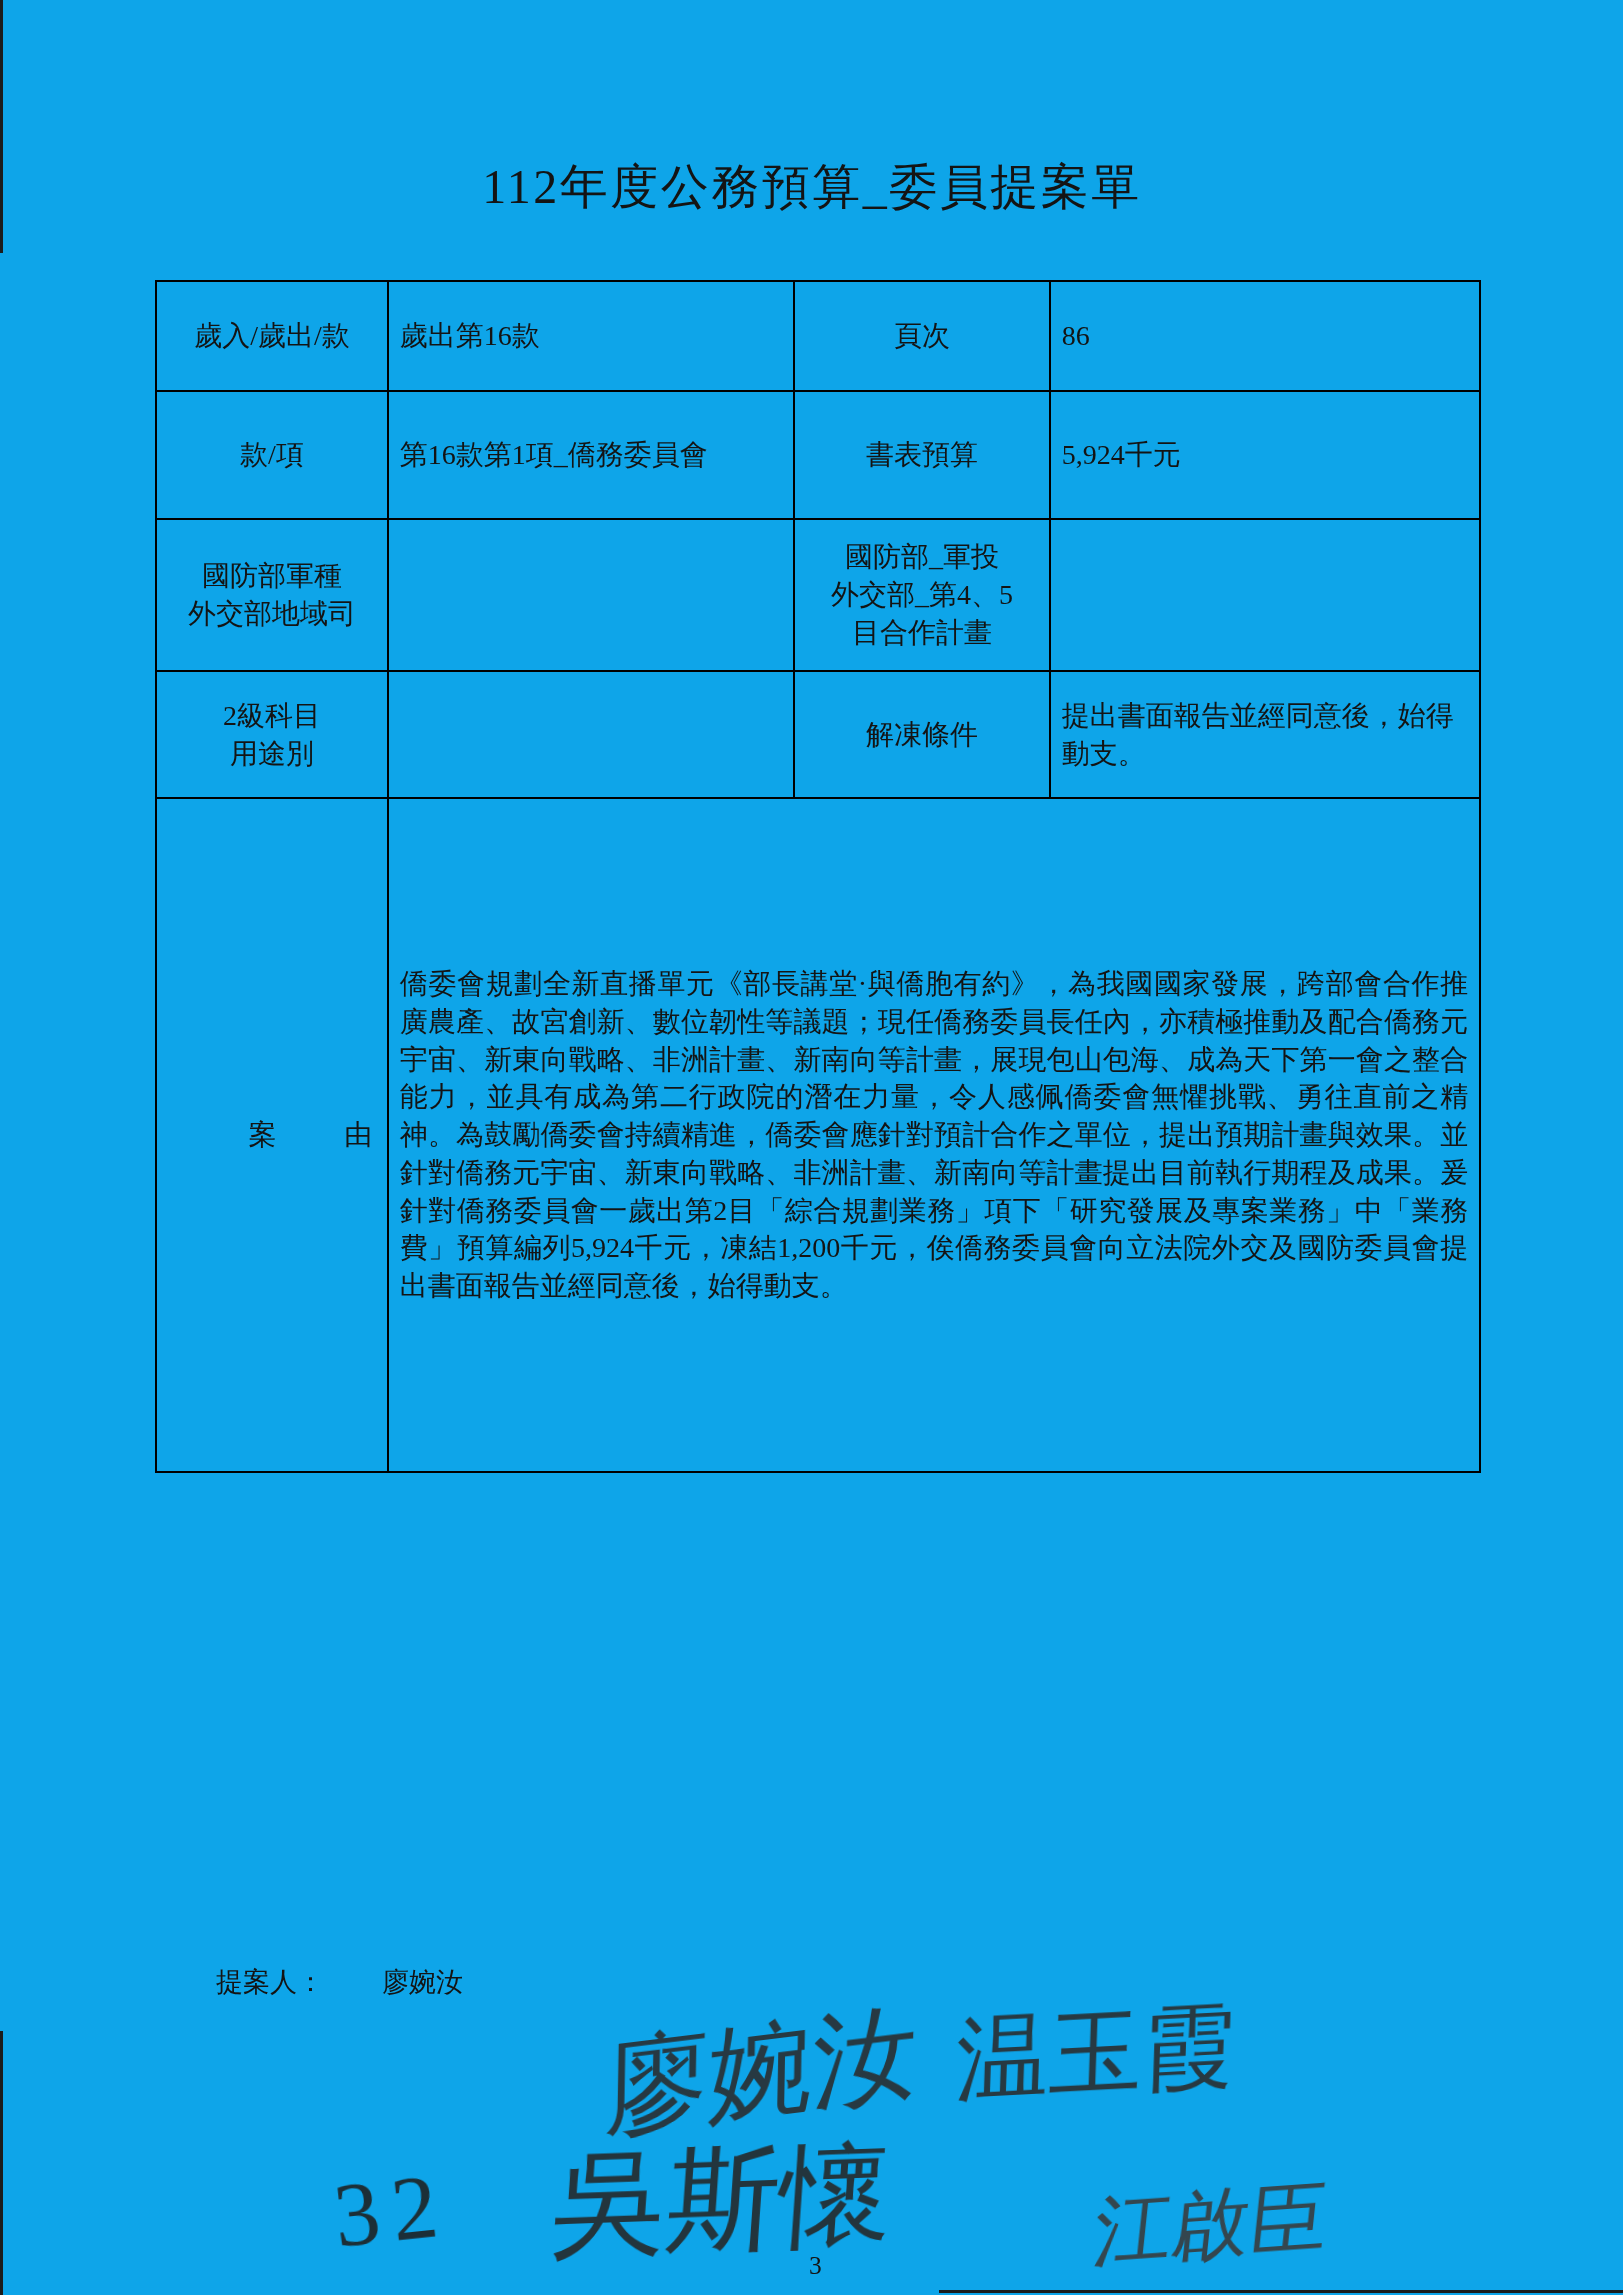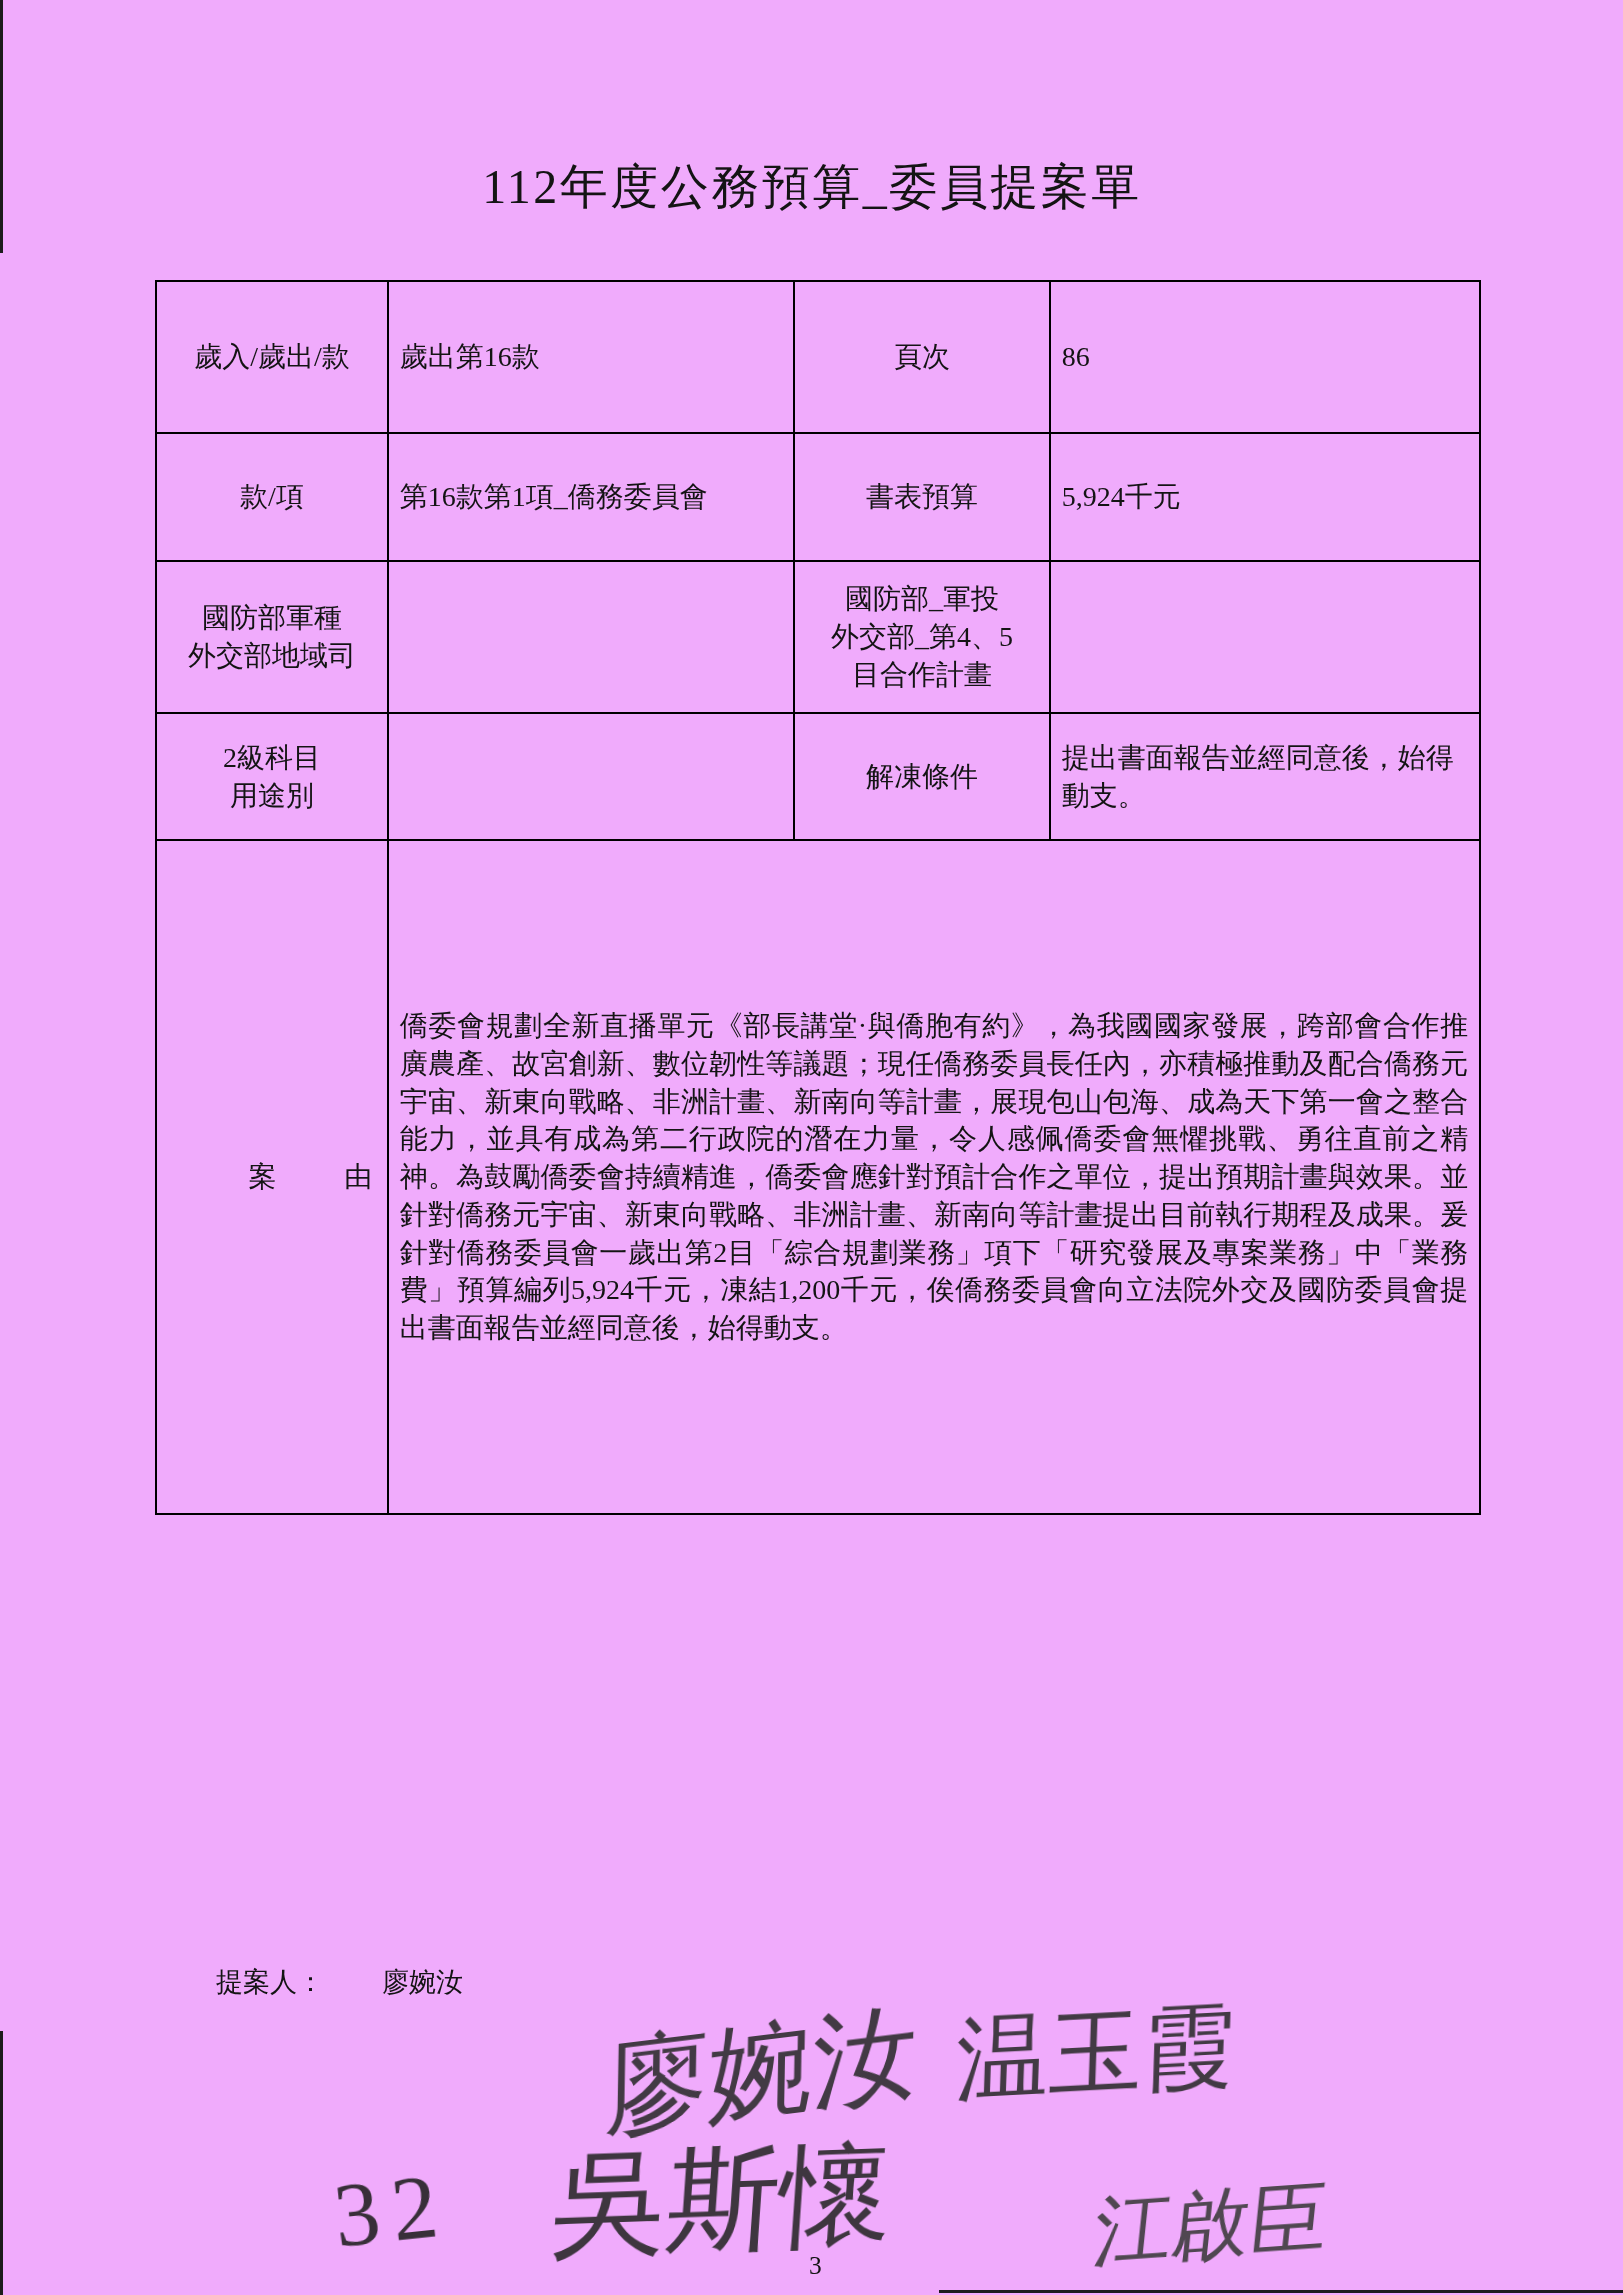--- a/index.html
+++ b/index.html
@@ -2,21 +2,21 @@
 <html style="font-size:7.8px"><head>
 <meta charset="utf-8">
 <style>
   * { margin: 0; padding: 0; box-sizing: border-box; }
   html, body { background: #6b6b6b; }
   .page {
     position: relative;
     width: 1624px;
     height: 2295px;
     margin: 0 auto;
-    background: #f0abfc;
+    background: #0ea5e9;
     font-family: "Liberation Serif", "DejaVu Serif", serif;
     color: #141414;
     overflow: hidden;
   }
   .title {
     position: absolute;
     top: 155px;
     left: 0;
     width: 100%;
     text-align: center;
@@ -39,21 +39,21 @@
   table.doc-table td {
     border: 2.5px solid #000;
     font-size: 28px;
     line-height: 1.35;
     vertical-align: middle;
     padding: 5.9px 10.8px;
     white-space: pre-line;
   }
   td.lbl { text-align: center; }
   td.val { text-align: left; }
-  tr.r1 { height: 152px; }
+  tr.r1 { height: 110px; }
   tr.r2 { height: 128px; }
   tr.r3 { height: 152px; }
   tr.r4 { height: 143px; }
   tr.r5 { height: 137px; }
   tr.r6 { height: 125px; }
   tr.r7 { height: 127px; }
   tr.r8 { height: 674px; }
   td.case-label { letter-spacing: 3.9px; text-align: right; }
   td.case-content {
     vertical-align: top;

